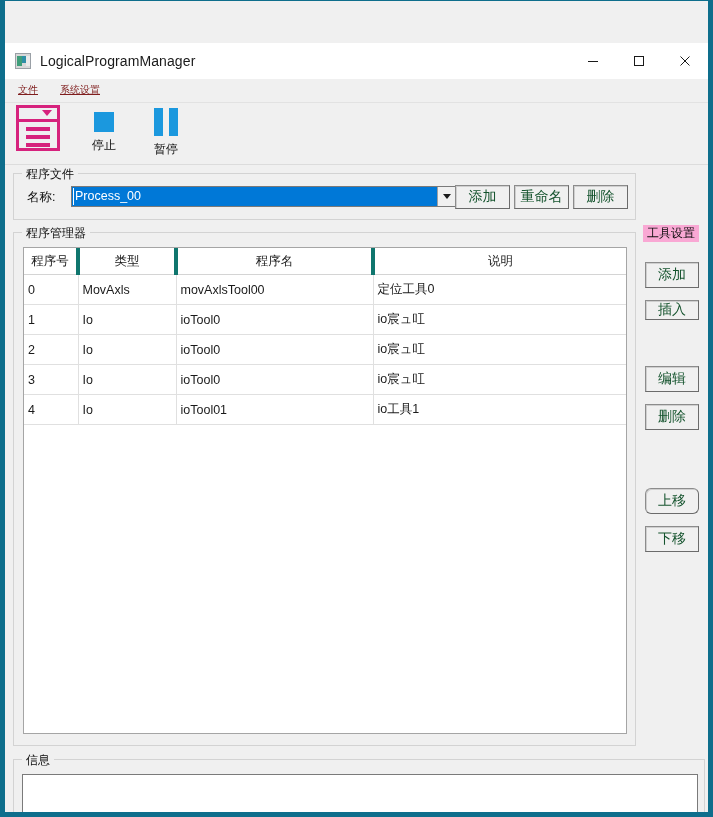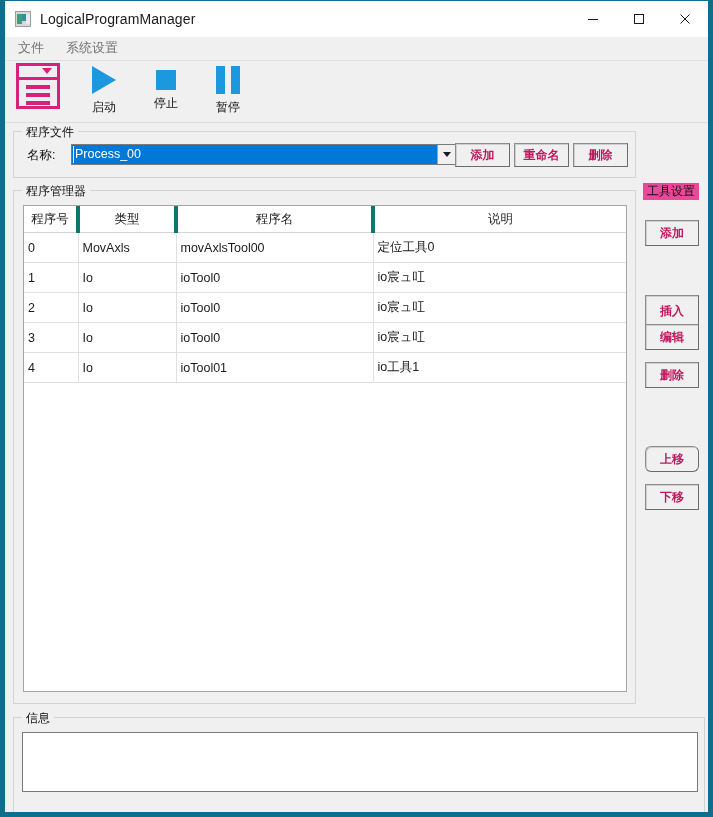--- a/index.html
+++ b/index.html
@@ -25,20 +25,21 @@
   }
 
   
   .titlebar {
     height: 36px;
     background: #ffffff;
     display: flex;
     align-items: center;
     position: relative;
     box-sizing: border-box;
+    margin-top: 42px;
   }
   .app-icon {
     width: 16px;
     height: 16px;
     margin-left: 10px;
     margin-right: 9px;
     flex: 0 0 auto;
     position: relative;
     background: #d8d8d8;
     border: 1px solid #9aa0a6;
@@ -79,25 +80,26 @@
   .menubar {
     height: 24px;
     background: #f0f0f0;
     display: flex;
     align-items: center;
     padding-left: 9px;
     border-bottom: 1px solid #e2e2e2;
     box-sizing: border-box;
   }
   .menu-item {
-    font-size: 13px;
-    color: #737373;
+    font-size: 10px;
+    color: #7f1d1d;
     padding: 2px 8px 3px 4px;
     margin-right: 10px;
     white-space: nowrap;
+    text-decoration: underline;
   }
 
   
   .toolbar {
     height: 62px;
     background: #f0f0f0;
     display: flex;
     align-items: flex-start;
     border-bottom: 1px solid #dcdcdc;
     box-sizing: border-box;
@@ -260,28 +262,27 @@
   }
 
   
   .btn {
     position: absolute;
     background: #f0f0f0;
     border: 1px solid #8c8c8c;
     border-right-color: #6b6b6b;
     border-bottom-color: #6b6b6b;
     box-shadow: 1px 1px 0 #cfcfcf inset;
-    font-size: 12px;
-    color: #be185d;
+    font-size: 14px;
+    color: #14532d;
     display: flex;
     align-items: center;
     justify-content: center;
     box-sizing: border-box;
     white-space: nowrap;
-    font-weight: bold;
   }
 
   
   .grid {
     position: absolute;
     left: 9px;
     top: 14px;
     width: 604px;
     height: 487px;
     background: #ffffff;
@@ -391,24 +392,20 @@
     <div class="tool-btn first">
       <span class="glyph icon-listform">
         <span class="chev"></span>
         <span class="hdr"></span>
         <span class="ln ln1"></span>
         <span class="ln ln2"></span>
         <span class="ln ln3"></span>
       </span>
     </div>
 
-    <div class="tool-btn">
-      <span class="glyph icon-play"></span>
-      <span class="tool-label">启动</span>
-    </div>
 
     <div class="tool-btn">
       <span class="glyph icon-stop"></span>
       <span class="tool-label">停止</span>
     </div>
 
     <div class="tool-btn">
       <span class="glyph icon-pause">
           <span></span>
           <span></span>
@@ -486,24 +483,24 @@
               <td>Io</td>
               <td>ioTool01</td>
               <td>io工具1</td>
             </tr>
           </tbody>
         </table>
       </div>
     </div>
 
     <div class="groupbox" id="gb-toolset">
-      <div class="legend" style="left:0; top:-7px; background:#ec4899;">工具设置</div>
+      <div class="legend" style="left:0; top:-7px; background:#f9a8d4;">工具设置</div>
 
       <div class="btn" style="left:2px; top:30px;  width:54px; height:26px;">添加</div>
-      <div class="btn" style="left:2px; top:68px;  width:54px; height:32px;margin-top:37px;">插入</div>
+      <div class="btn" style="left:2px; top:68px;  width:54px; height:20px;">插入</div>
       <div class="btn" style="left:2px; top:134px; width:54px; height:26px;">编辑</div>
       <div class="btn" style="left:2px; top:172px; width:54px; height:26px;">删除</div>
       <div class="btn" style="left:2px; top:256px; width:54px; height:26px;border-radius:6px;">上移</div>
       <div class="btn" style="left:2px; top:294px; width:54px; height:26px;">下移</div>
     </div>
 
     <div class="groupbox" id="gb-info">
       <div class="legend">信息</div>
       <div class="info-area"></div>
     </div>

